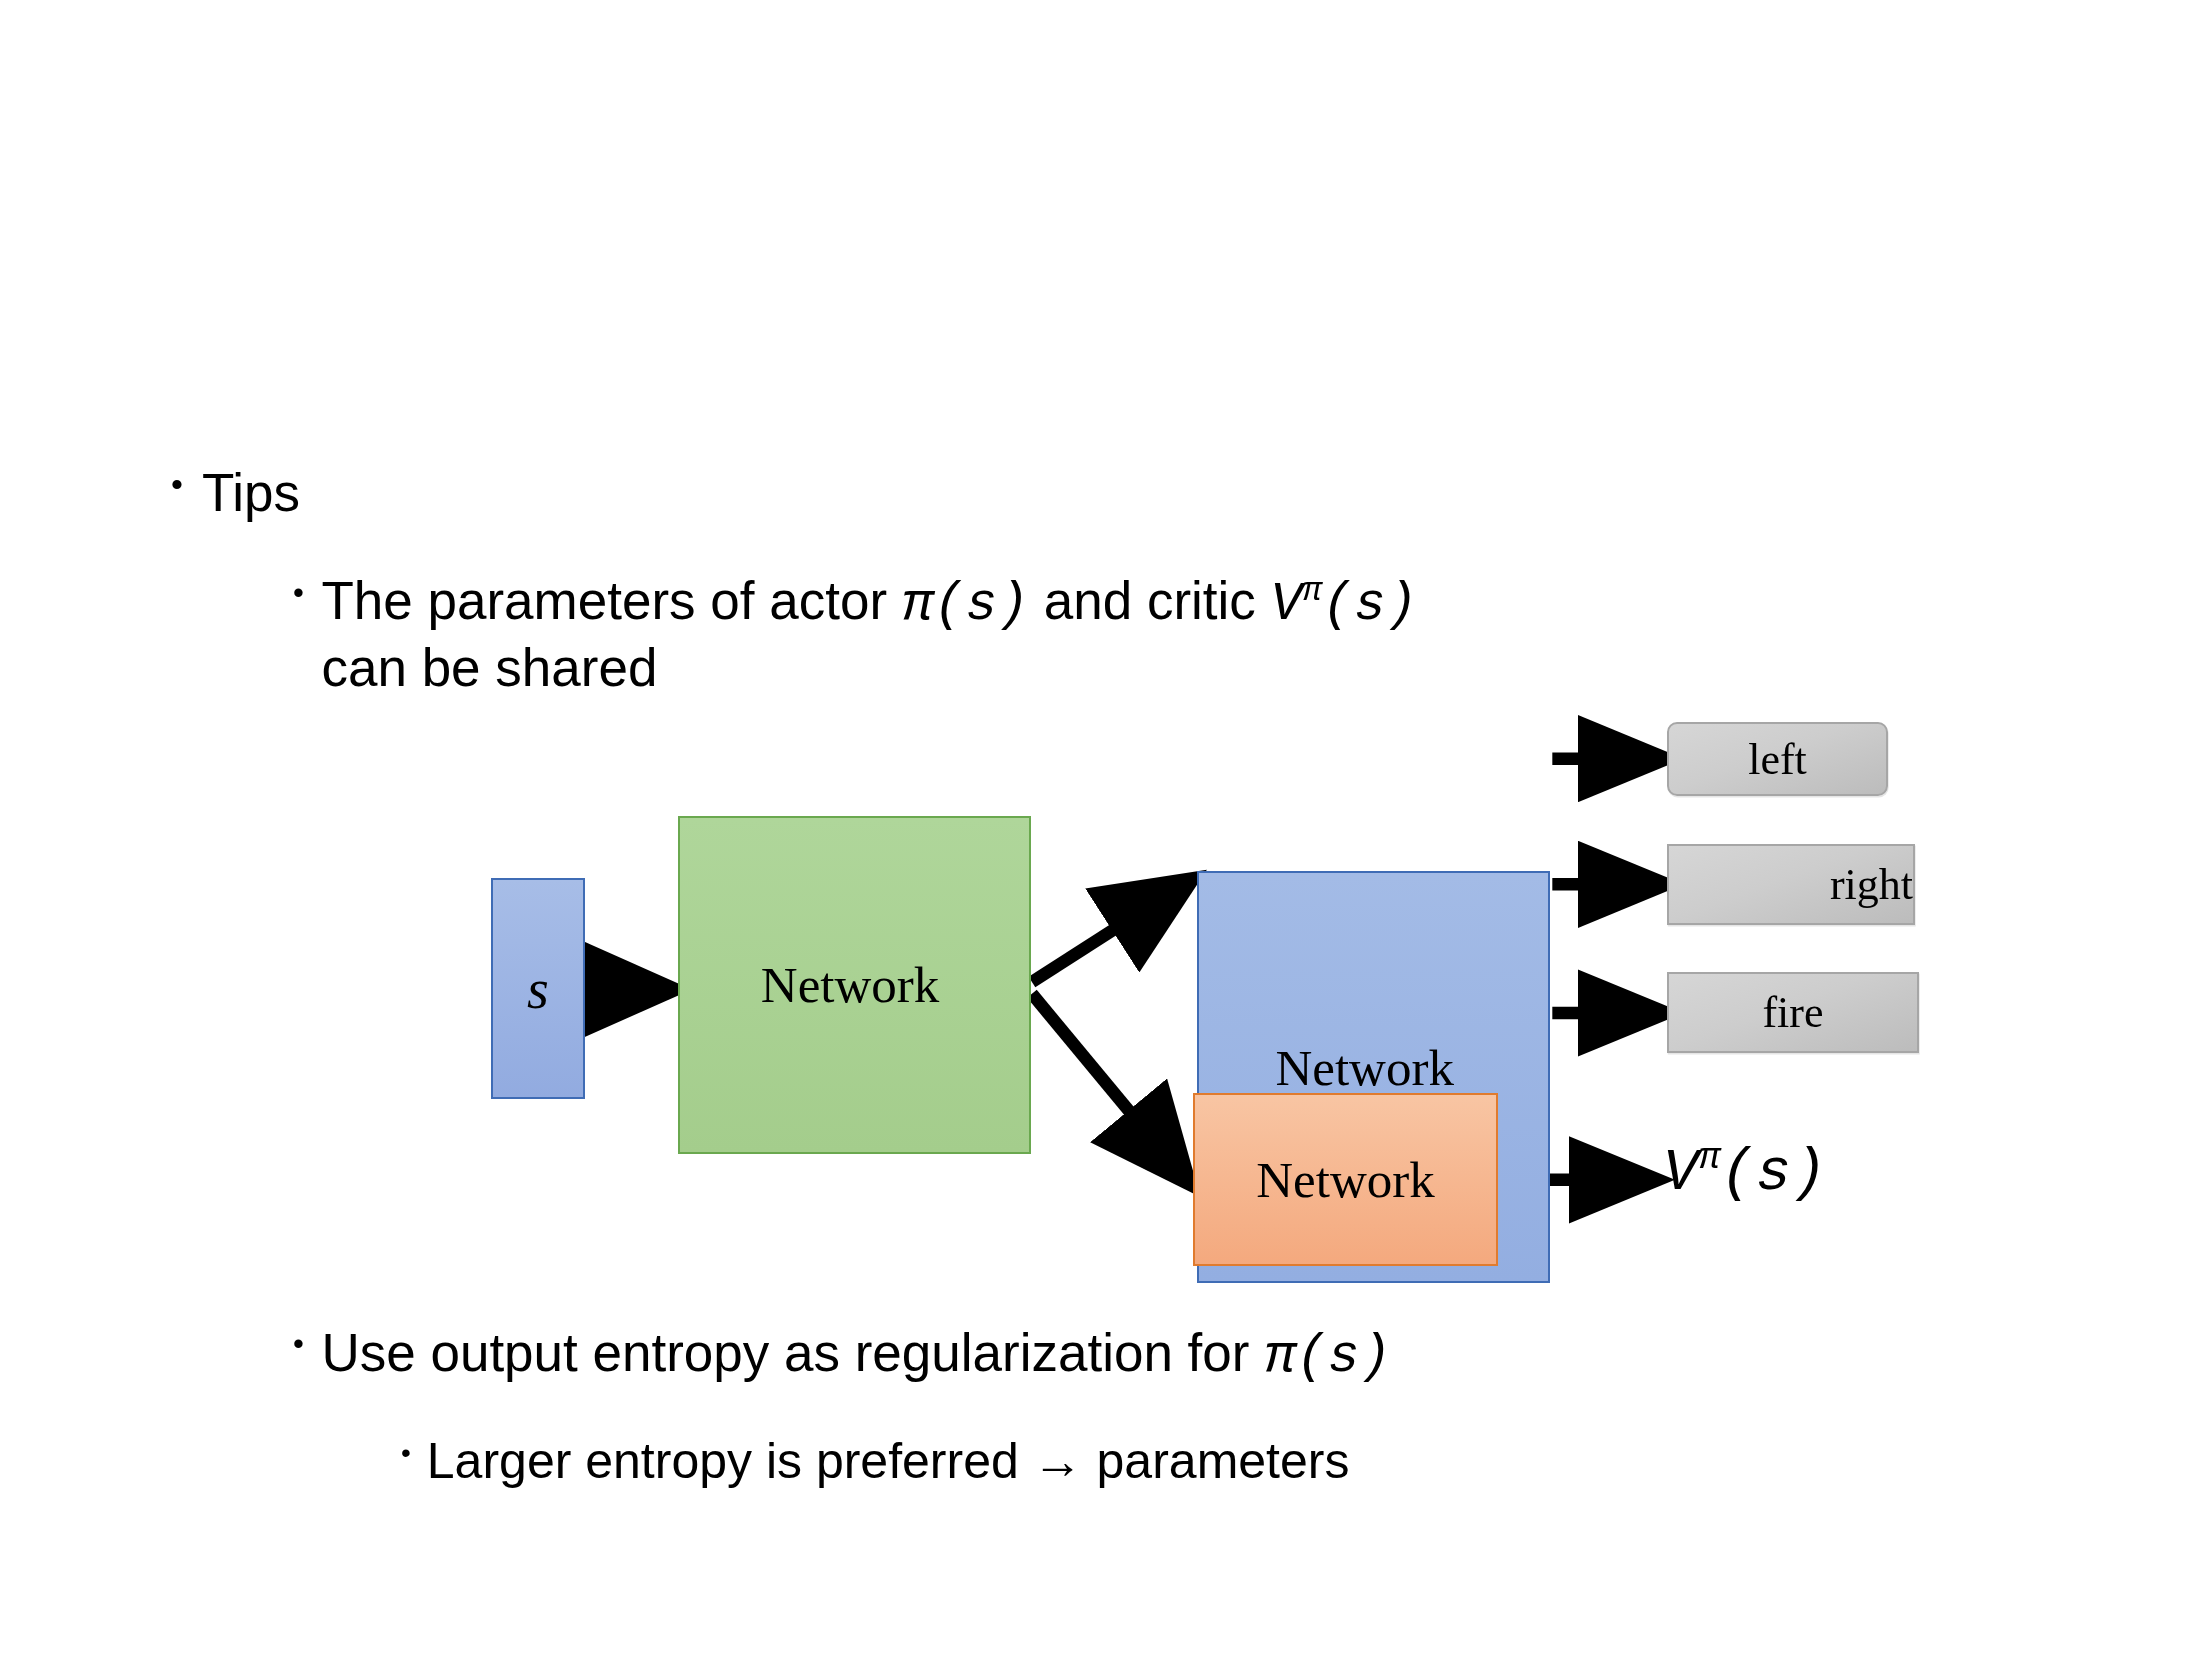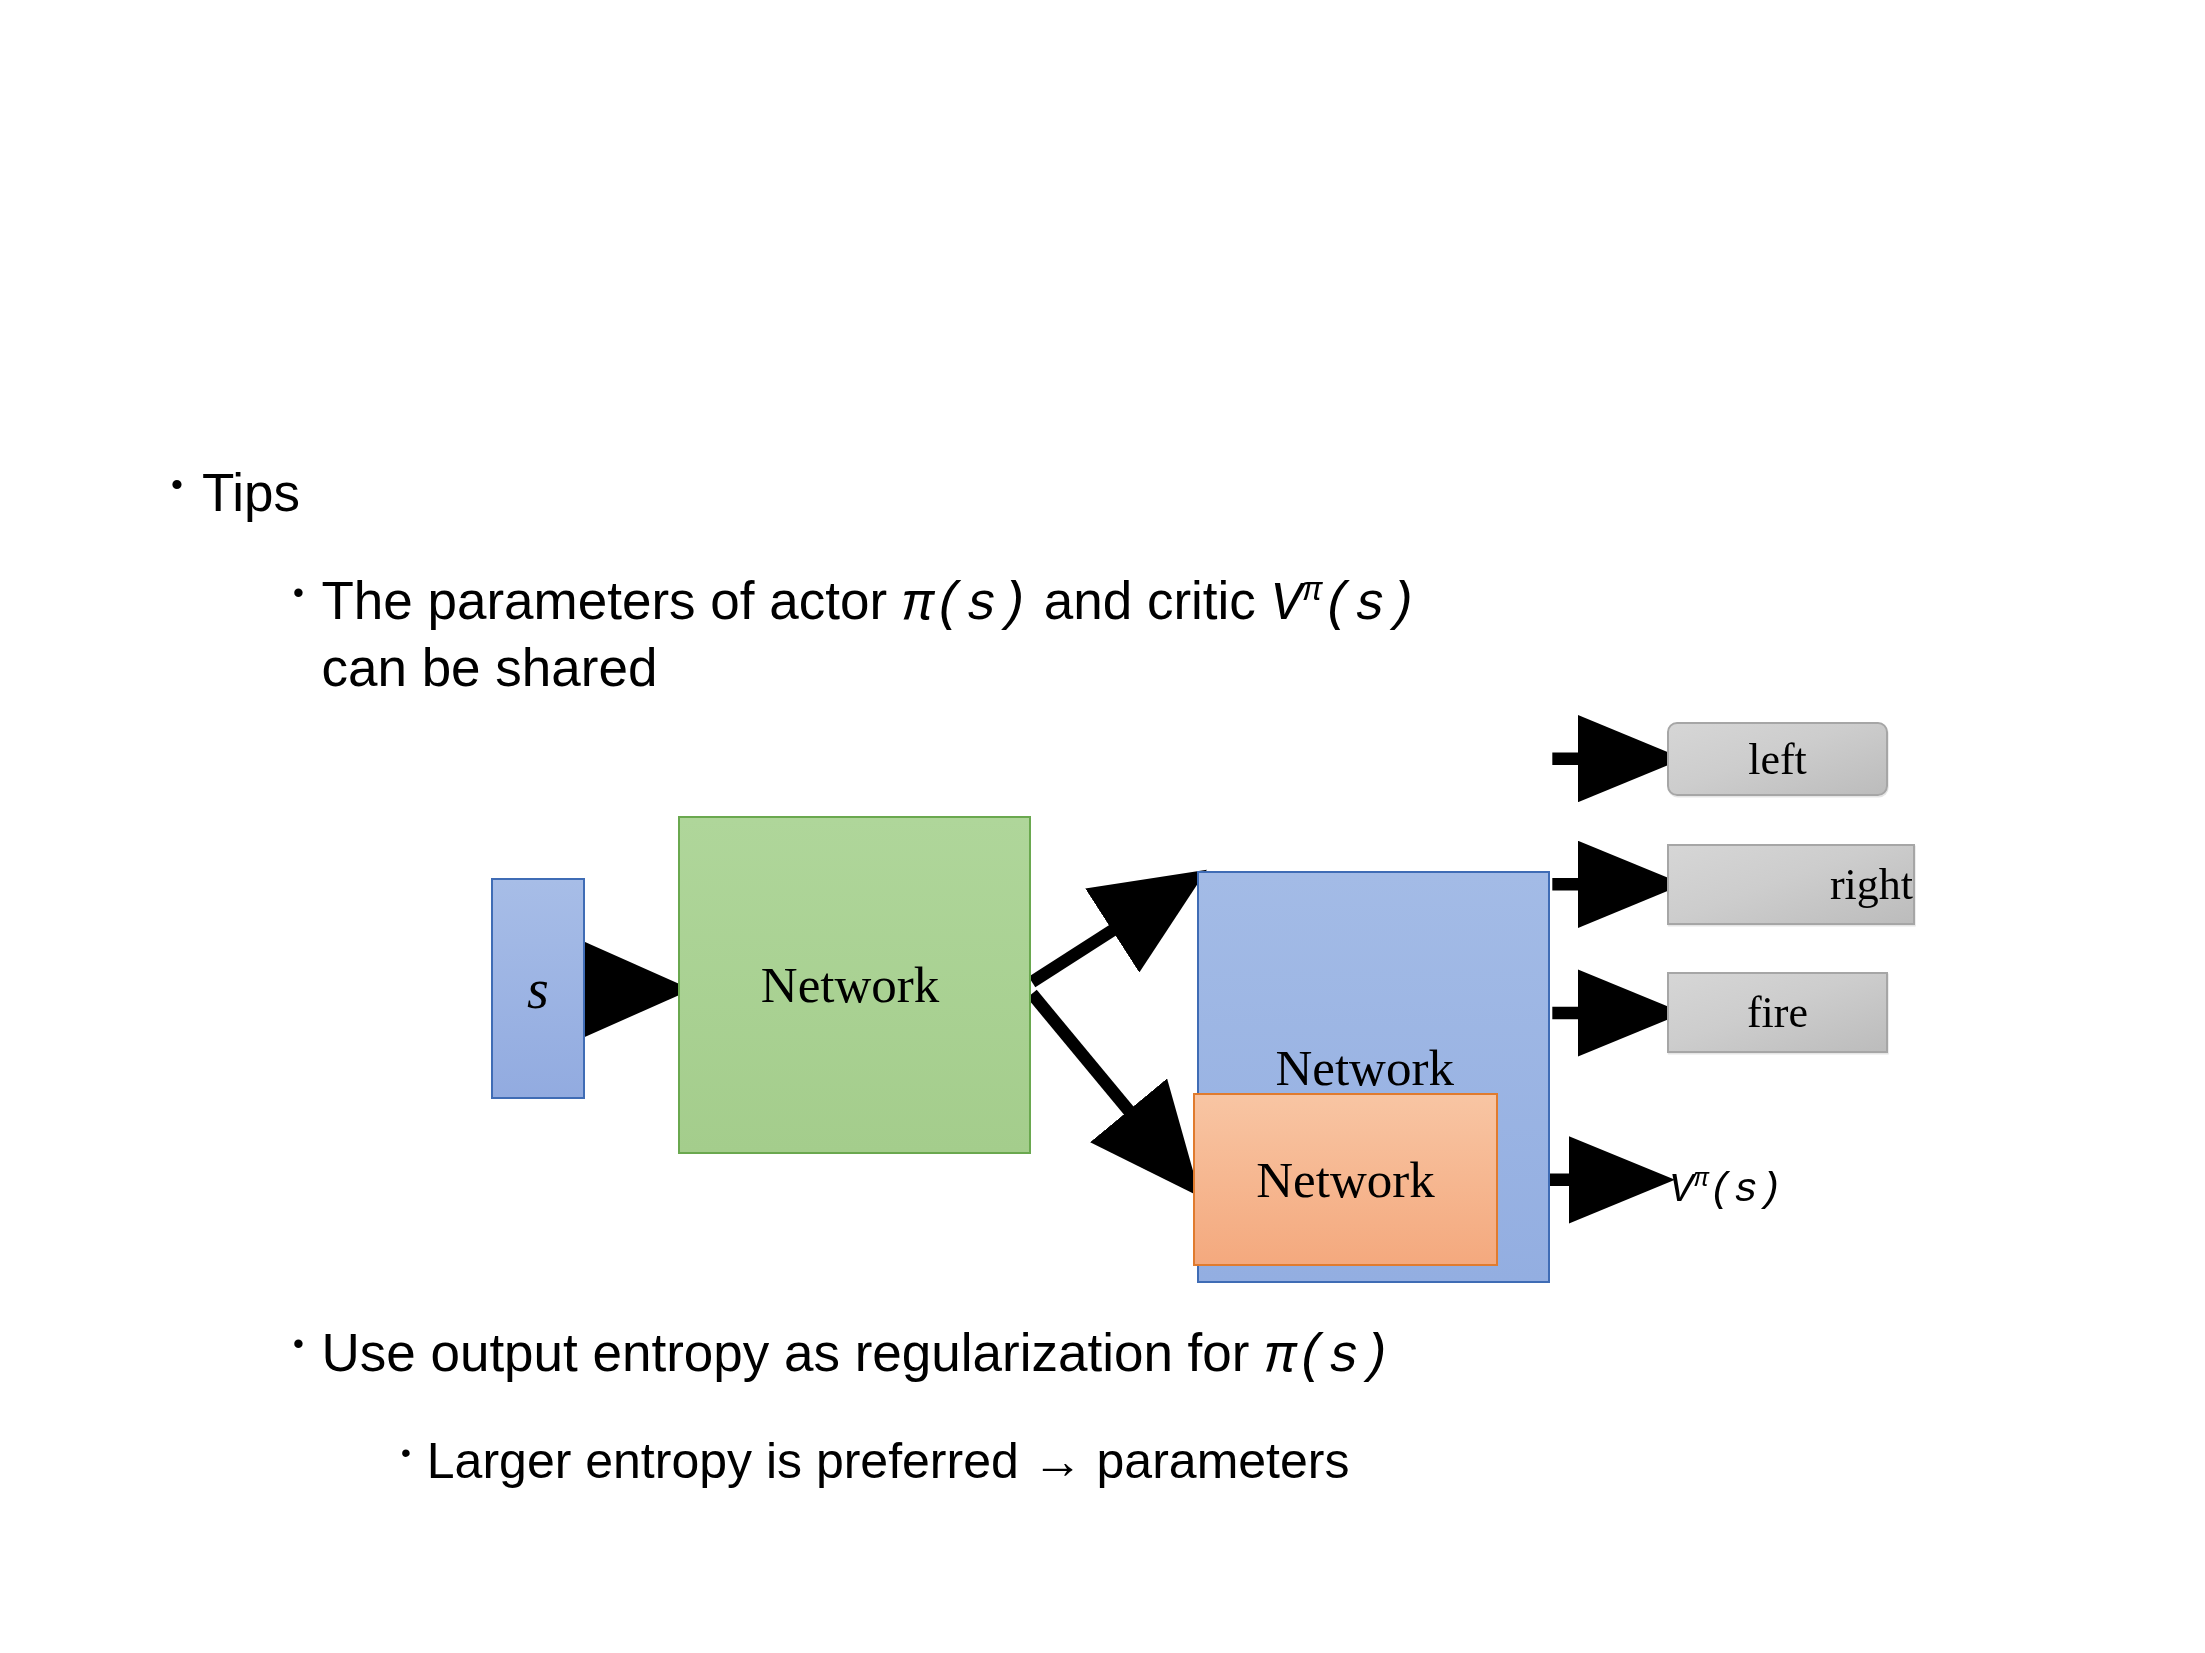--- a/index.html
+++ b/index.html
@@ -157,28 +157,27 @@
     border: 2.2px solid #a6a6a6;
     box-shadow: 0.7px 1.5px 0 rgba(0,0,0,0.10);
   }
   .outbox-label {
     font-family: "Liberation Serif", serif;
     font-size: 44px;
     color: #000;
   }
   #out-left  { left: 1667px; top: 722px;  width: 221px; height: 74px; border-radius: 10px; }
   #out-right { left: 1667px; top: 844px; width: 248px; height: 81px; justify-content: flex-end; }
-  #out-fire  { left: 1667px; top: 972px; width: 221px; height: 81px; text-align: center; }
+  #out-fire  { left: 1667px; top: 972px; width: 252px; height: 81px; text-align: center; }
 
   #vpi-label {
     position: absolute;
     left: 1663px;
-    top: 1165px;
-    font-size: 41px;
-    margin-left: 6px;
+    top: 1138px;
+    font-size: 59px;
   }
 
   svg#arrows {
     position: absolute;
     left: 0; top: 0;
     width: 2205px; height: 1654px;
   }
 </style>
 </head>
 <body>

